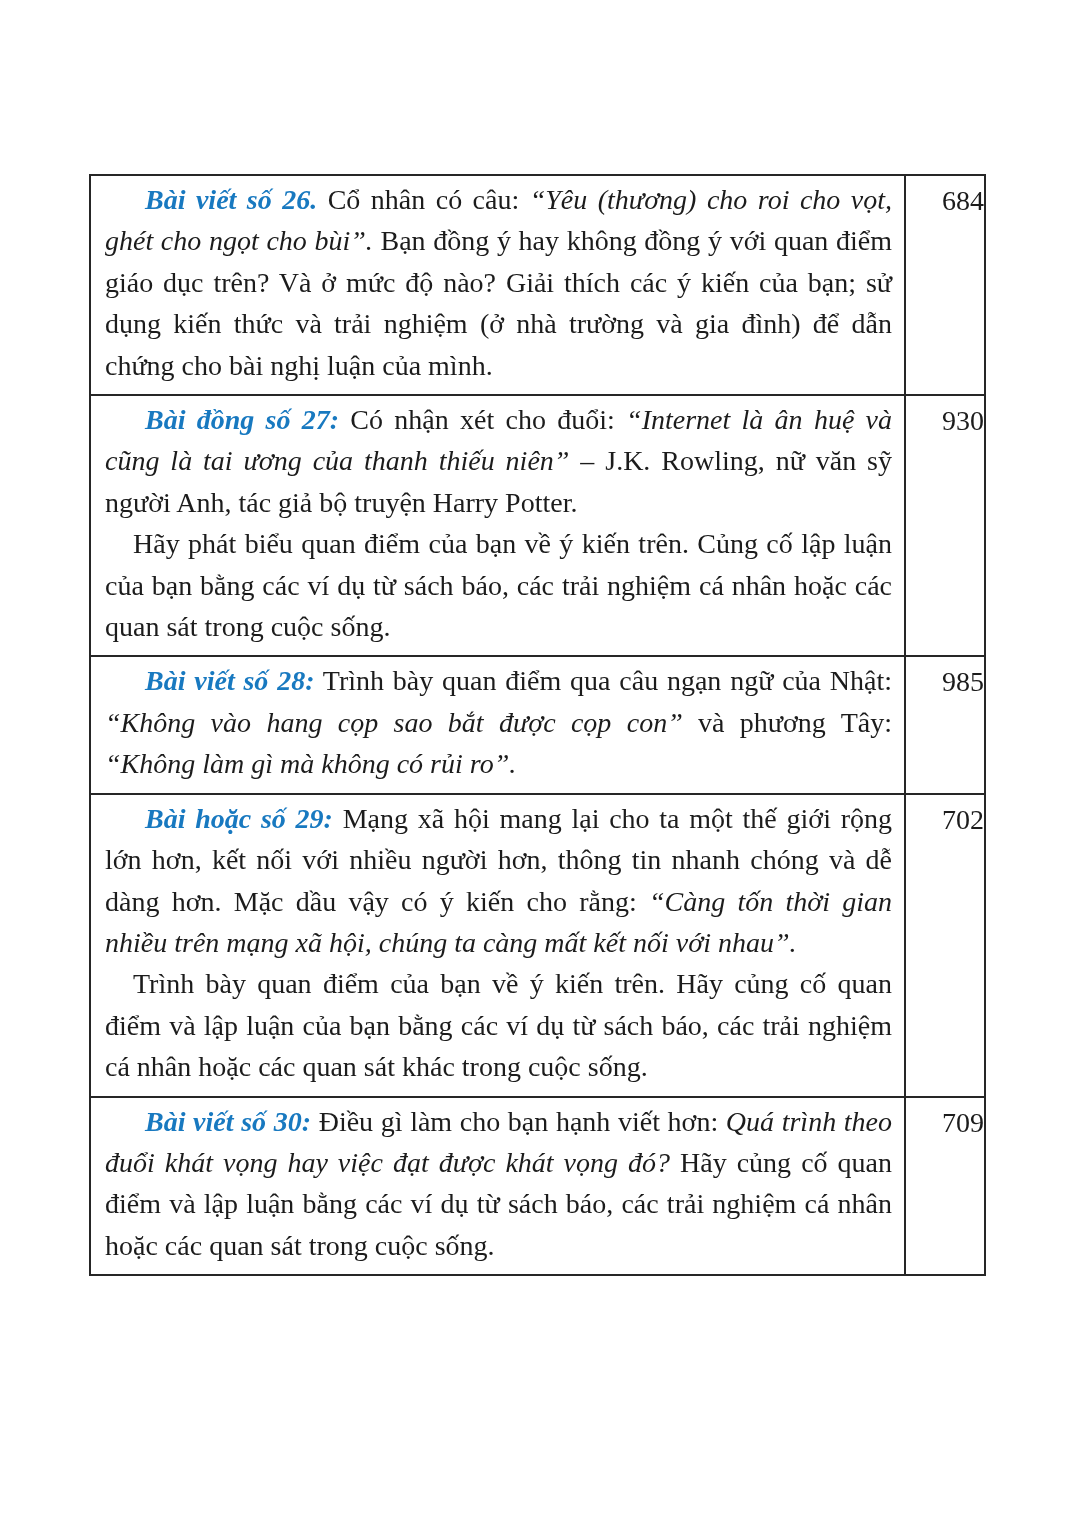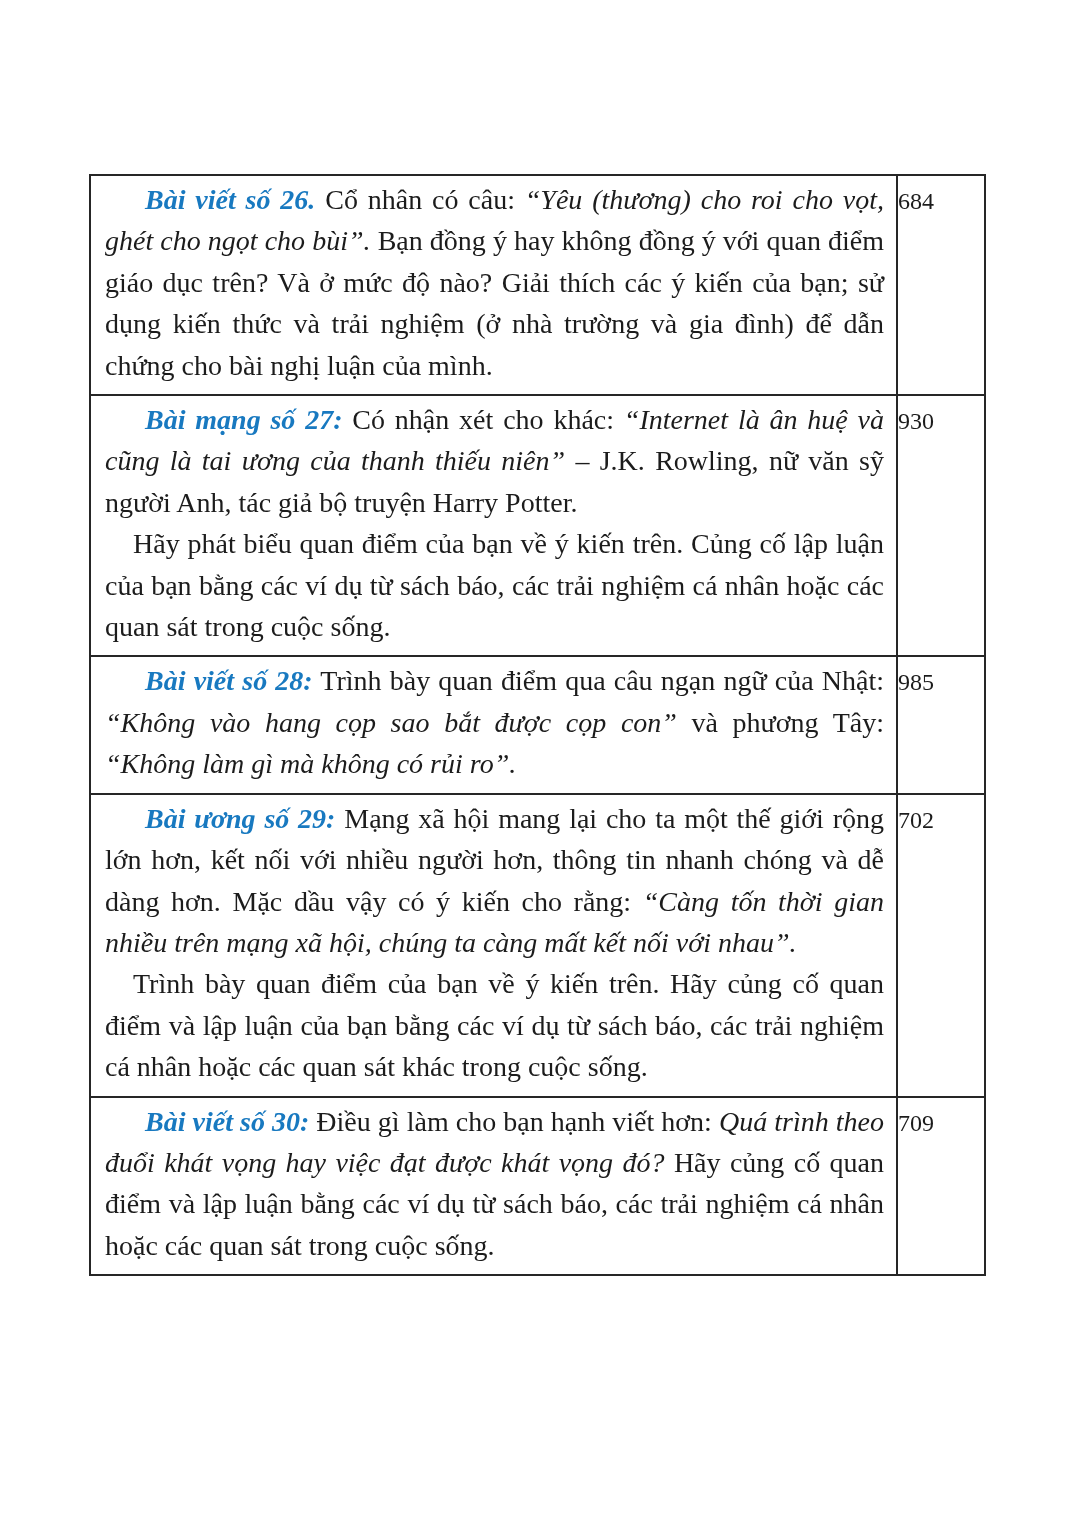--- a/index.html
+++ b/index.html
@@ -24,24 +24,24 @@
     border: 2px solid var(--border);
     vertical-align: top;
   }
   td.desc-cell {
     padding: 3px 12px 8px 14px;
     font-size: 28px;
     line-height: 41.4px;
     text-align: justify;
   }
   td.page-cell {
-    width: 88px;
-    text-align: left;
+    width: 80px;
+    text-align: right;
     padding-top: 5px;
-    font-size: 24px;
+    font-size: 28px;
     line-height: 40px;
   }
   .para { text-indent: 40px; }
   .para + .para { text-indent: 28px; }
   .seg-label {
     color: var(--accent);
     font-weight: bold;
     font-style: italic;
   }
   .seg-italic { font-style: italic; }
@@ -60,34 +60,34 @@
   <table class="toc">
     <tbody>
         <tr>
           <td class="desc-cell">
             <p class="para"><span class="seg-label">Bài viết số 26.</span><span class="seg-normal"> Cổ nhân có câu: </span><span class="seg-italic">“Yêu (thương) cho roi cho vọt, ghét cho ngọt cho bùi”.</span><span class="seg-normal"> Bạn đồng ý hay không đồng ý với quan điểm giáo dục trên? Và ở mức độ nào? Giải thích các ý kiến của bạn; sử dụng kiến thức và trải nghiệm (ở nhà trường và gia đình) để dẫn chứng cho bài nghị luận của mình.</span></p>
           </td>
           <td class="page-cell"><span>684</span></td>
         </tr>
         <tr>
           <td class="desc-cell">
-            <p class="para"><span class="seg-label">Bài mạng số 27:</span><span class="seg-normal"> Có nhận xét cho khác: </span><span class="seg-italic">“Internet là ân huệ và cũng là tai ương của thanh thiếu niên”</span><span class="seg-normal"> – J.K. Rowling, nữ văn sỹ người Anh, tác giả bộ truyện Harry Potter.</span></p>
+            <p class="para"><span class="seg-label">Bài đồng số 27:</span><span class="seg-normal"> Có nhận xét cho đuổi: </span><span class="seg-italic">“Internet là ân huệ và cũng là tai ương của thanh thiếu niên”</span><span class="seg-normal"> – J.K. Rowling, nữ văn sỹ người Anh, tác giả bộ truyện Harry Potter.</span></p>
             <p class="para"><span class="seg-normal">Hãy phát biểu quan điểm của bạn về ý kiến trên. Củng cố lập luận của bạn bằng các ví dụ từ sách báo, các trải nghiệm cá nhân hoặc các quan sát trong cuộc sống.</span></p>
           </td>
           <td class="page-cell"><span>930</span></td>
         </tr>
         <tr>
           <td class="desc-cell">
             <p class="para"><span class="seg-label">Bài viết số 28:</span><span class="seg-normal"> Trình bày quan điểm qua câu ngạn ngữ của Nhật: </span><span class="seg-italic">“Không vào hang cọp sao bắt được cọp con”</span><span class="seg-normal"> và phương Tây: </span><span class="seg-italic">“Không làm gì mà không có rủi ro”.</span></p>
           </td>
           <td class="page-cell"><span>985</span></td>
         </tr>
         <tr>
           <td class="desc-cell">
-            <p class="para"><span class="seg-label">Bài ương số 29:</span><span class="seg-normal"> Mạng xã hội mang lại cho ta một thế giới rộng lớn hơn, kết nối với nhiều người hơn, thông tin nhanh chóng và dễ dàng hơn. Mặc dầu vậy có ý kiến cho rằng: </span><span class="seg-italic">“Càng tốn thời gian nhiều trên mạng xã hội, chúng ta càng mất kết nối với nhau”.</span></p>
+            <p class="para"><span class="seg-label">Bài hoặc số 29:</span><span class="seg-normal"> Mạng xã hội mang lại cho ta một thế giới rộng lớn hơn, kết nối với nhiều người hơn, thông tin nhanh chóng và dễ dàng hơn. Mặc dầu vậy có ý kiến cho rằng: </span><span class="seg-italic">“Càng tốn thời gian nhiều trên mạng xã hội, chúng ta càng mất kết nối với nhau”.</span></p>
             <p class="para"><span class="seg-normal">Trình bày quan điểm của bạn về ý kiến trên. Hãy củng cố quan điểm và lập luận của bạn bằng các ví dụ từ sách báo, các trải nghiệm cá nhân hoặc các quan sát khác trong cuộc sống.</span></p>
           </td>
           <td class="page-cell"><span>702</span></td>
         </tr>
         <tr>
           <td class="desc-cell">
             <p class="para"><span class="seg-label">Bài viết số 30:</span><span class="seg-normal"> Điều gì làm cho bạn hạnh viết hơn: </span><span class="seg-italic">Quá trình theo đuổi khát vọng hay việc đạt được khát vọng đó?</span><span class="seg-normal"> Hãy củng cố quan điểm và lập luận bằng các ví dụ từ sách báo, các trải nghiệm cá nhân hoặc các quan sát trong cuộc sống.</span></p>
           </td>
           <td class="page-cell"><span>709</span></td>
         </tr>

